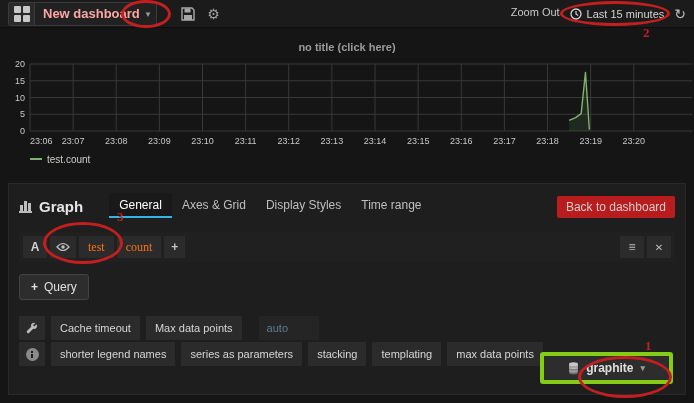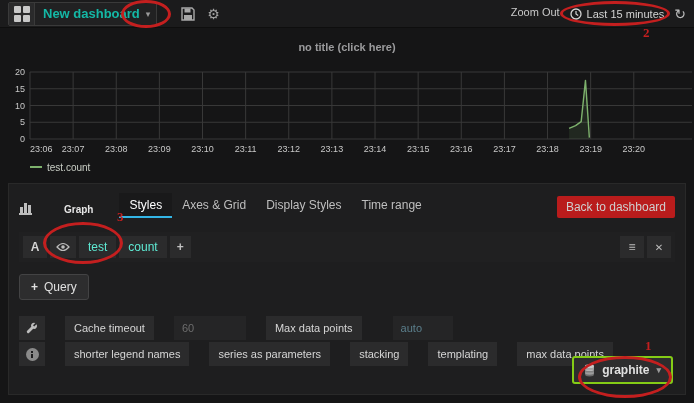--- a/index.html
+++ b/index.html
@@ -4,71 +4,71 @@
 <style>
   * { margin:0; padding:0; box-sizing:border-box; }
   html,body { width:694px; height:403px; overflow:hidden; }
   body { background:#151516; font-family:"Liberation Sans", sans-serif; color:#d0d0d0; position:relative; }
 
   
   .topnav { height:28px; background:#1b1b1c; border-bottom:1px solid #0e0e0e; display:flex; align-items:center; padding:0 8px; }
   .dash-picker { display:flex; align-items:center; border:1px solid #3a3a3a; background:#212122; border-radius:2px; height:24px; overflow:hidden; }
   .logo-box { width:26px; height:24px; background:#2a2a2b; display:grid; grid-template-columns:7px 7px; grid-template-rows:7px 7px; gap:2px; place-content:center; border-right:1px solid #3a3a3a; }
   .logo-box i { background:#c8c8c8; border-radius:1px; }
-  .dash-title { font-size:13px; font-weight:bold; color:#14b8a6; padding:0 6px 0 8px; }
+  .dash-title { font-size:13px; font-weight:bold; color:#fca5a5; padding:0 6px 0 8px; }
   .caret { font-size:9px; color:#9a9a9a; padding-right:6px; }
   .icon-btn { background:none; border:none; cursor:pointer; color:#a8a8a8; display:flex; align-items:center; justify-content:center; height:24px; padding:0 6px; }
   .save-btn { margin-left:18px; }
   .gear { font-size:14px; color:#9f9f9f; }
   .nav-right { margin-left:auto; display:flex; gap:10px; }
   .nav-text { font-size:11px; color:#c9c9c9; cursor:pointer; }
   .time-picker { display:flex; align-items:center; gap:5px; font-size:11px; color:#d4d4d4; cursor:pointer; }
   .refresh { font-size:14px; color:#bdbdbd; cursor:pointer; }
 
   
   .chart-section { margin-top:13px; position:relative; }
-  .chart-title { text-align:center; font-size:11px; font-weight:bold; color:#9b9b9d; height:14px; margin-bottom:14px; cursor:pointer; }
+  .chart-title { text-align:center; font-size:11px; font-weight:bold; color:#9b9b9d; height:14px; margin-bottom:6px; cursor:pointer; }
   .chart-svg { display:block; width:694px; height:88px; }
   .legend { display:flex; align-items:center; gap:5px; padding-left:30px; height:16px; margin-top:2px; }
   .legend-dash { width:12px; height:2px; }
   .legend-label { font-size:10px; color:#c9cec5; }
 
   
   .editor { position:absolute; left:8px; right:8px; top:183px; bottom:8px; background:#1e1e1f; border:1px solid #292929; padding:8px 10px; }
   .tabs-row { display:flex; align-items:flex-end; height:26px; }
   .panel-type { display:flex; align-items:center; gap:7px; margin-right:26px; padding-bottom:3px; }
   .bars-icon { display:flex; align-items:flex-end; gap:1px; height:12px; border-bottom:2px solid #bdbdbd; padding:0 1px; }
   .bars-icon i { width:3px; background:#bdbdbd; display:block; }
-  .panel-type-label { font-size:10px; font-weight:bold; color:#e6e6e6;margin-left:25px; }
+  .panel-type-label { font-size:15px; font-weight:bold; color:#e6e6e6; }
   .tab { font-size:12px; color:#bfbfbf; padding:5px 10px 6px; cursor:pointer; }
   .tab.active { color:#ffffff; background:#19191a; border-bottom:2px solid #33b5e5; padding-bottom:4px; }
   .back-btn { margin-left:auto; font-size:12px; color:#cfcfcf; background:#b91c1c; padding:4px 9px; border-radius:2px; cursor:pointer; }
 
   .query-row { margin-top:14px; background:#202021; display:flex; align-items:center; gap:3px; padding:4px; height:30px; }
   .qcell { background:#2b2b2c; height:22px; display:flex; align-items:center; justify-content:center; font-size:12px; color:#d4d4d4; cursor:pointer; }
   .row-letter { width:24px; font-weight:bold; }
   .eye-cell { width:26px; }
-  .segment { padding:0 9px; color:#5eead4; }
+  .segment { padding:0 9px; color:#f97316;font-family:Liberation Serif, serif; }
   .seg-plus { padding:0 7px; color:#c2c2c2; font-weight:bold; }
   .q-spacer { flex:1; }
   .sq { width:24px; color:#bdbdbd; }
 
   .add-query { margin-top:12px; display:inline-flex; align-items:center; gap:6px; background:#2d2d2e; border:1px solid #434344; border-radius:3px; padding:5px 11px; font-size:12px; color:#e0e0e0; cursor:pointer; }
   .plus-glyph { font-weight:bold; font-size:12px; }
 
   .opts { margin-top:16px; }
-  .opt-row { display:flex; gap:20px; margin-bottom:2px; align-items:center; }
+  .opt-row { display:flex; gap:6px; margin-bottom:2px; align-items:center; }
   .opt-cell { background:#2b2b2c; display:flex; align-items:center; padding:0 9px; height:24px; font-size:11px; color:#d6d6d6; }
   .opt-icon { width:26px; justify-content:center; padding:0; }
   .opt-input { background:#252526; border:none; height:24px; width:72px; padding:0 8px; font-size:11px; color:#c8c8c8; font-family:"Liberation Sans", sans-serif; }
   .opt-input::placeholder { color:#6d6d6d; opacity:1; }
   .opt-input.auto::placeholder { color:#5b7f8c; }
   .opt-link { cursor:pointer; }
 
-  .ds-btn { position:absolute; right:12px; bottom:10px; display:flex; align-items:center; gap:7px; background:#2d2d2e; border:2px solid #84cc16; border-radius:3px; padding:5px 10px; font-size:12px; font-weight:bold; color:#e0e0e0; cursor:pointer; }
+  .ds-btn { position:absolute; right:12px; bottom:10px; display:flex; align-items:center; gap:7px; background:#2d2d2e; border:4px solid #84cc16; border-radius:3px; padding:5px 24px; font-size:12px; font-weight:bold; color:#e0e0e0; cursor:pointer; }
 
   .info-circle { width:13px; height:13px; border-radius:50%; background:#8a8a8a; position:relative; }
   .info-circle::before { content:""; position:absolute; left:5.5px; top:3px; width:2px; height:2px; background:#1e1e1f; }
   .info-circle::after { content:""; position:absolute; left:5.5px; top:6px; width:2px; height:4px; background:#1e1e1f; }
 
   
   .anno { position:absolute; pointer-events:none; z-index:60; }
   .ellipse { border:3px solid #c41f1f; border-radius:50%; }
   .anno-num { color:#c41f1f; font:bold 13px "Liberation Serif", serif; }
   #anno-e1 { left:121px; top:0px; width:50px; height:28px; }
@@ -172,21 +172,21 @@
   <div class="tabs-row">
     <div class="panel-type">
       <span class="bars-icon">
         <i style="height:6px"></i>
           <i style="height:10px"></i>
           <i style="height:8px"></i>
       </span>
       <span class="panel-type-label">Graph</span>
     </div>
     <div style="display:flex">
-        <div class="tab active">Styles</div>
+        <div class="tab active">General</div>
         <div class="tab">Axes &amp; Grid</div>
         <div class="tab">Display Styles</div>
         <div class="tab">Time range</div>
       </div>
     <span class="back-btn">Back to dashboard</span>
   </div>
 
   <div class="query-row">
     <div class="qcell row-letter">A</div>
     <div class="qcell eye-cell">
@@ -215,21 +215,20 @@
   </div>
 
   <div class="opts">
     <div class="opt-row">
       <div class="opt-cell opt-icon">
         <svg width="12" height="12" viewBox="0 0 12 12">
           <path d="M10.5 2.2 L8.2 4.5 L7 3.3 L9.3 1 A3 3 0 0 0 5.2 4.8 L1.2 8.8 A1.4 1.4 0 0 0 3.2 10.8 L7.2 6.8 A3 3 0 0 0 10.5 2.2 Z" fill="#bdbdbd"></path>
         </svg>
       </div>
       <div class="opt-cell">Cache timeout</div>
-      <input class="opt-input" placeholder="60" style="">
       <div class="opt-cell">Max data points</div>
       <input class="opt-input auto" style="width: 60px; margin-left: 11px;" placeholder="auto">
     </div>
     <div class="opt-row">
       <div class="opt-cell opt-icon">
         <span class="info-circle"></span>
       </div>
 
     <div class="opt-cell opt-link">shorter legend names</div>
         <div class="opt-cell opt-link">series as parameters</div>

